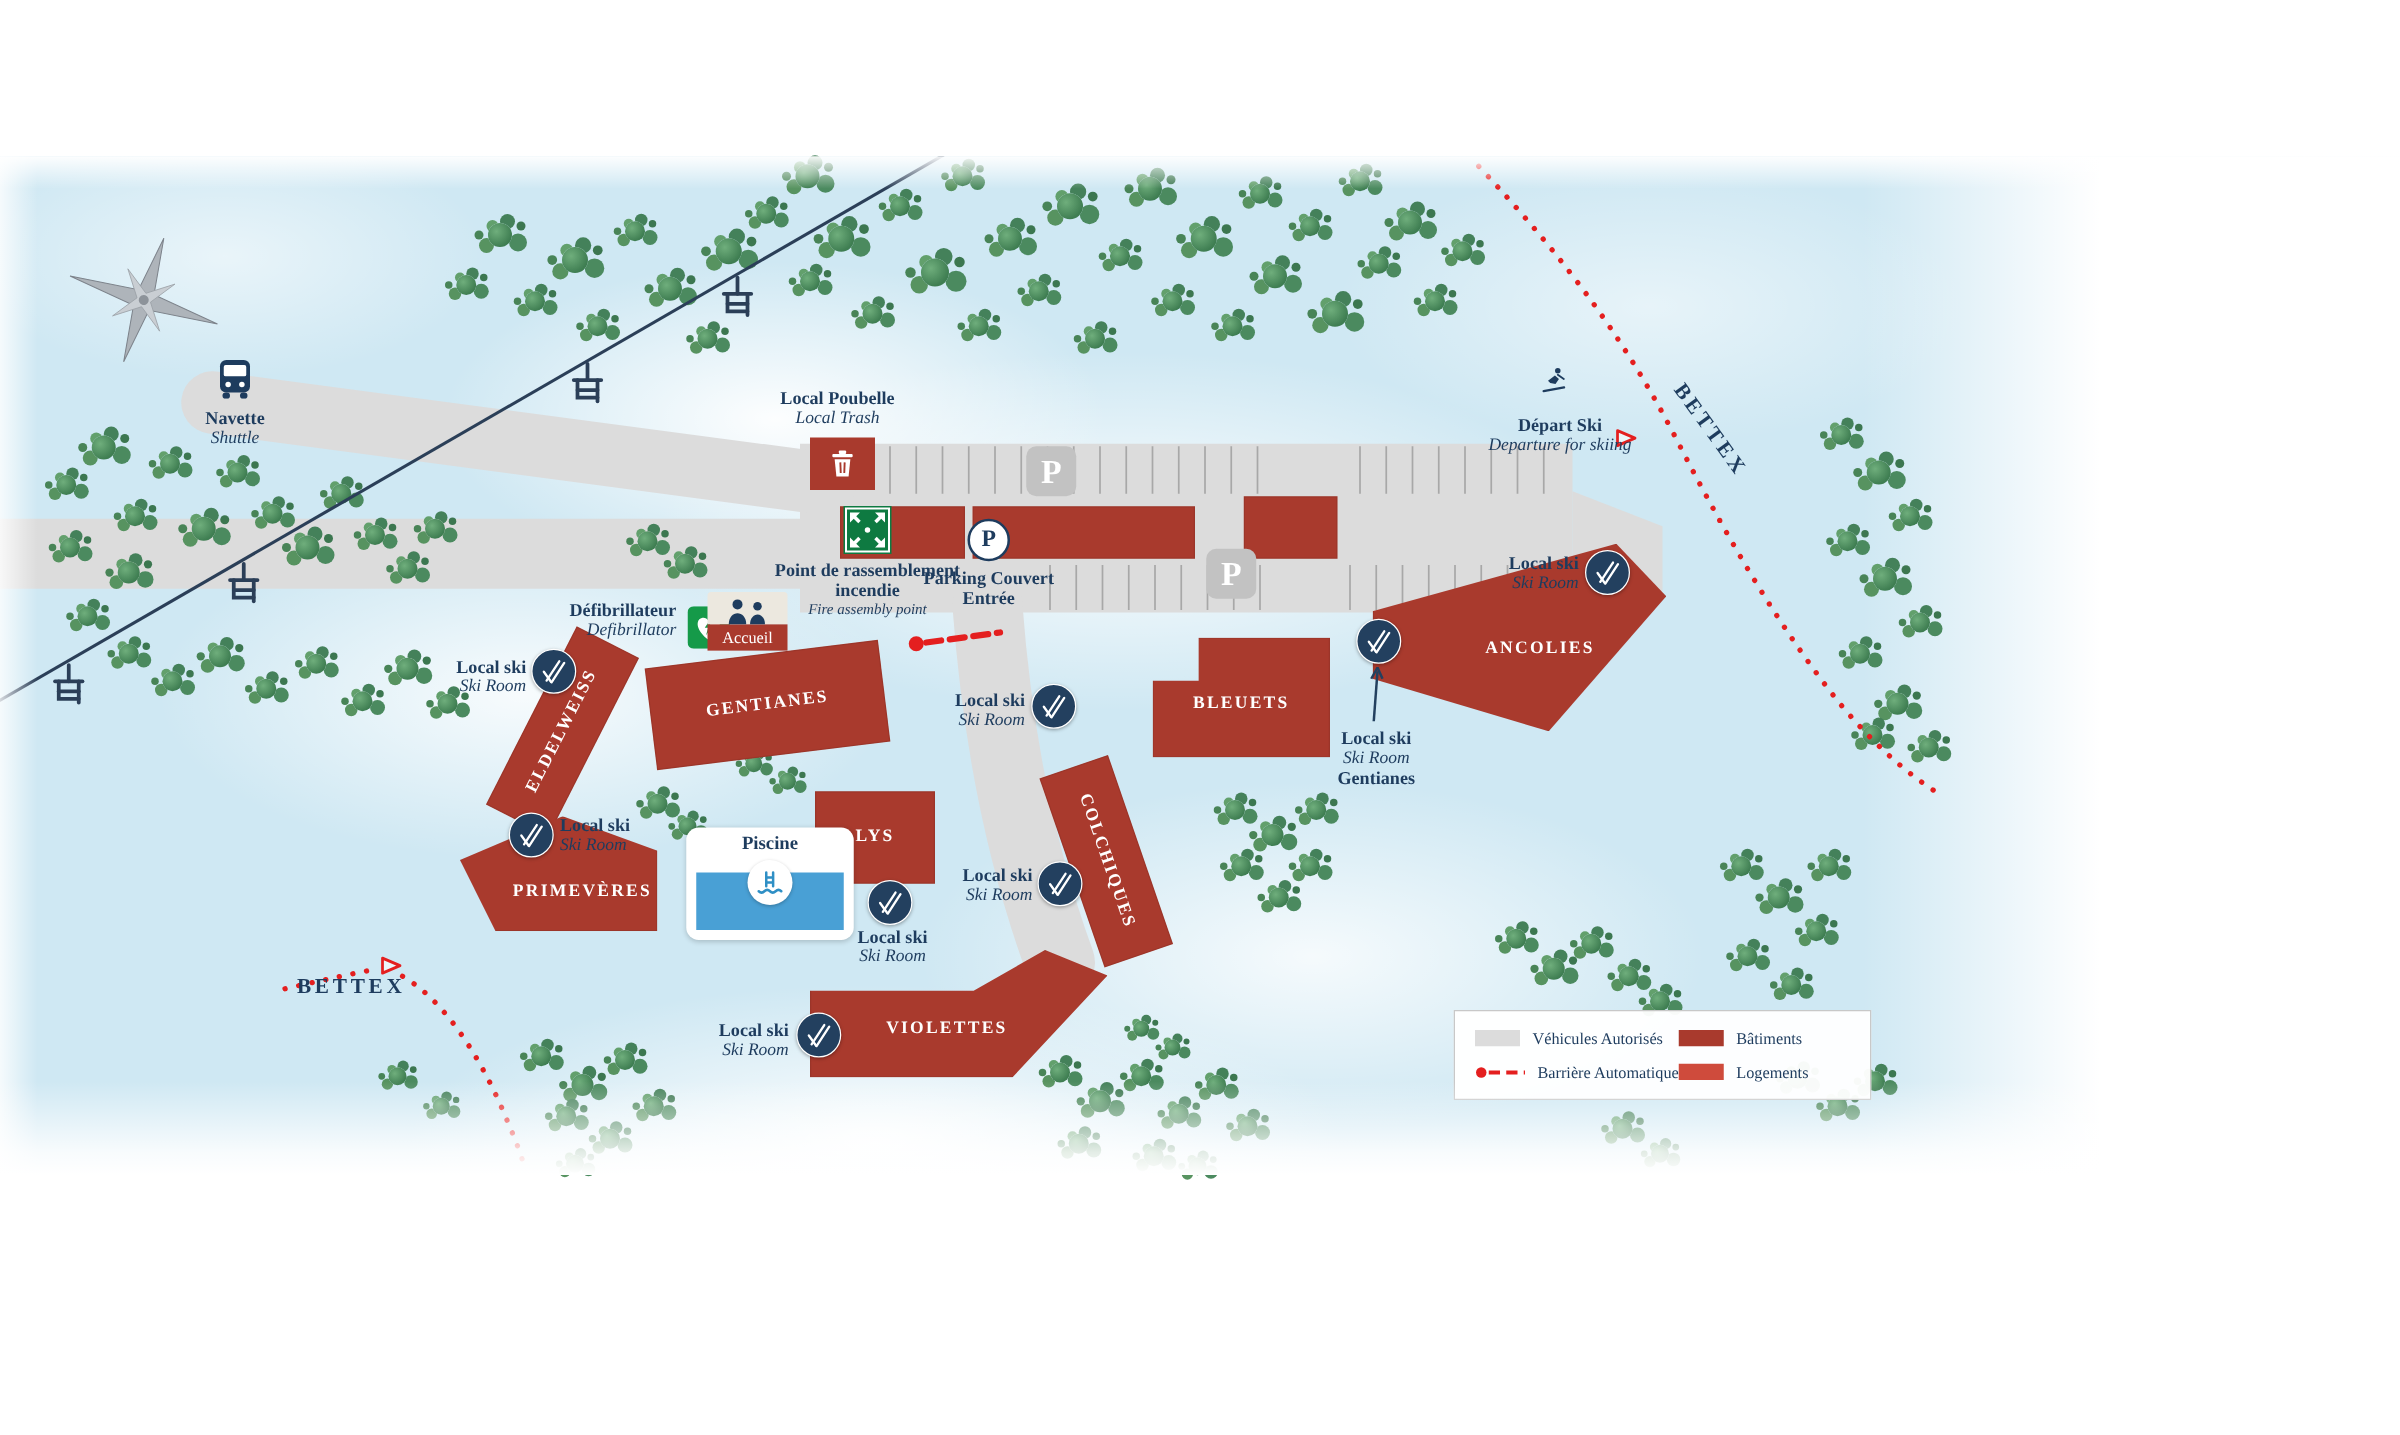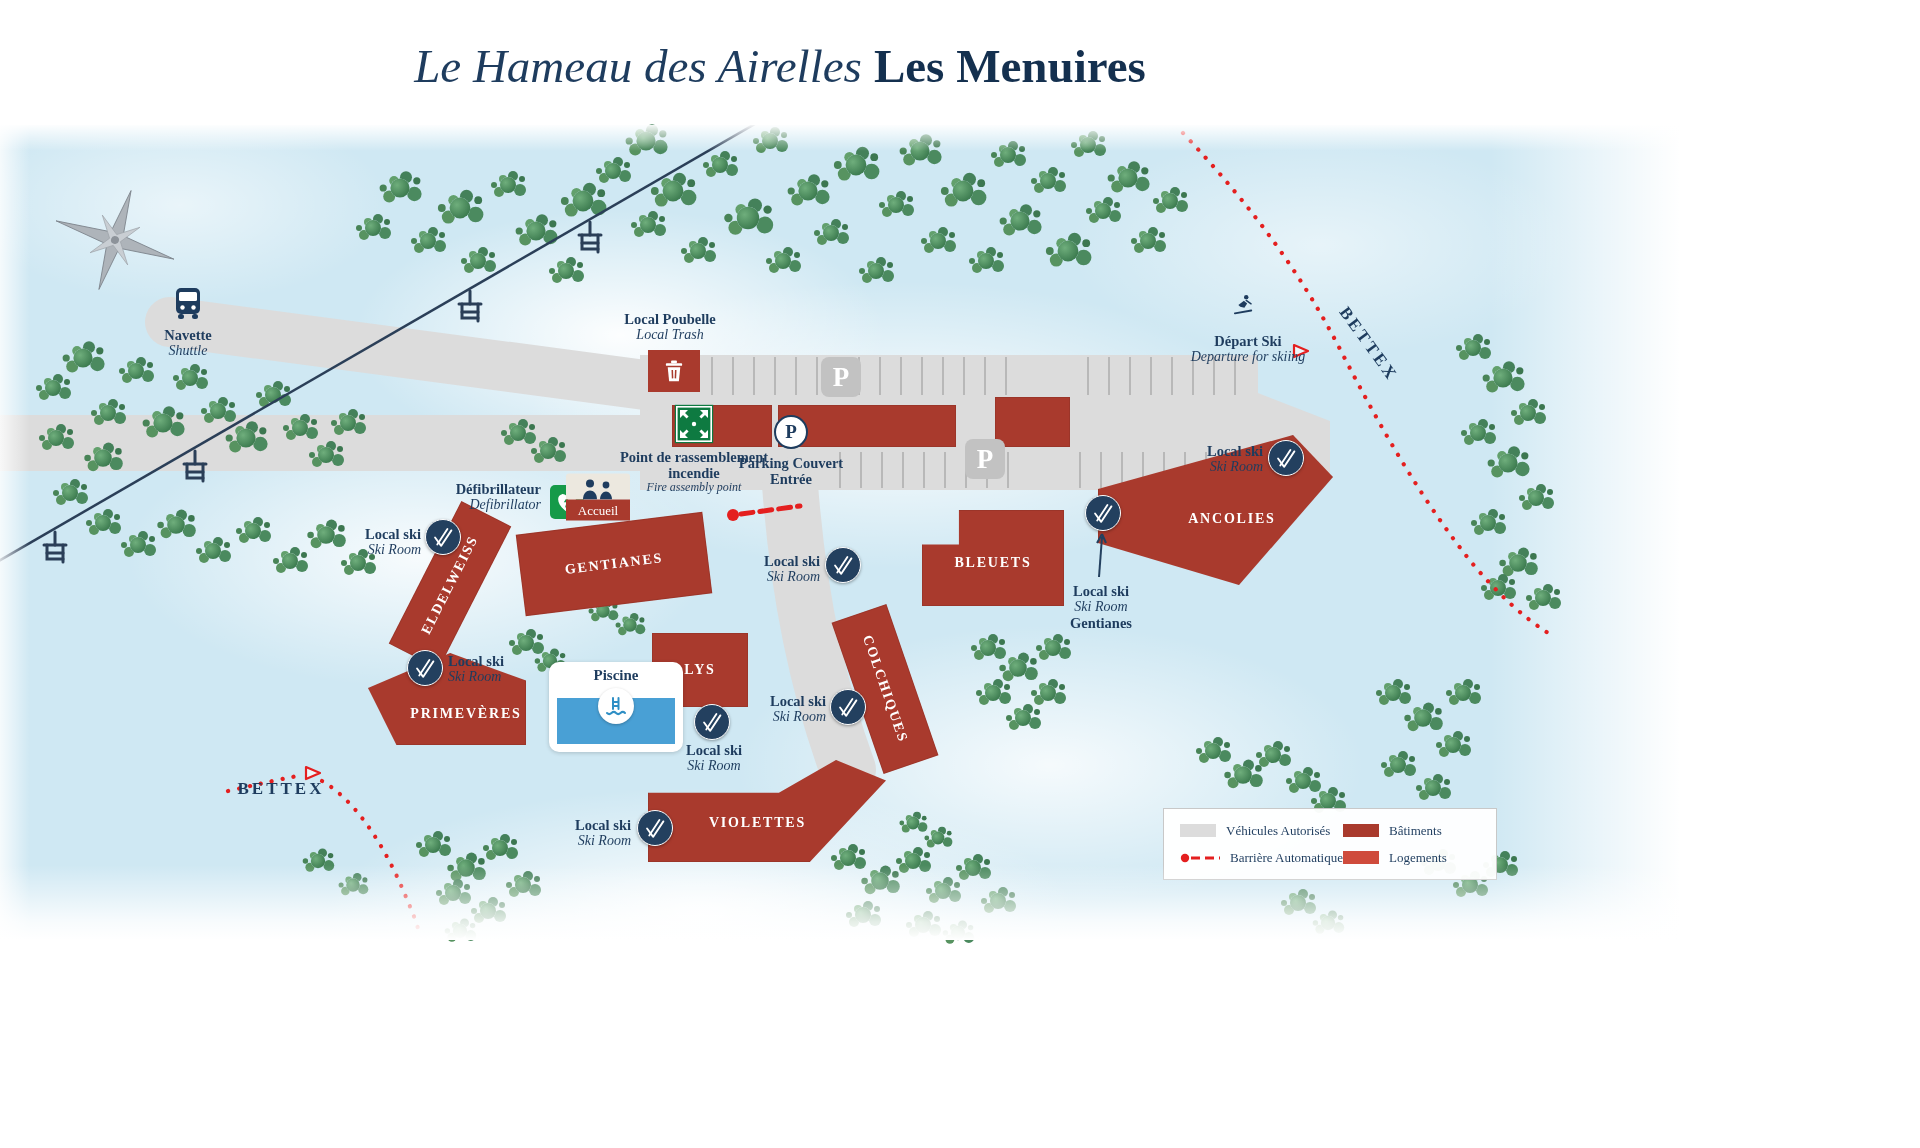--- a/index.html
+++ b/index.html
@@ -71,25 +71,20 @@
   .legend{position:absolute;left:1163px;top:683px;width:334px;height:72px;background:rgba(255,255,255,.96);
           border:1px solid #c8c8c8;z-index:6;display:grid;grid-template-columns:1fr 1fr;align-content:center;
           row-gap:11px;padding:0 16px;box-sizing:border-box;}
   .legend-item{display:flex;align-items:center;gap:10px;font-size:13px;color:#1e3c5e;white-space:nowrap;}
   .swatch{width:36px;height:13px;display:inline-block;flex:none;}
 </style>
 </head>
 <body>
 
 <div class="page">
-  <div class="header">
-    <h1 class="title" style="margin:0;font-weight:normal;">
-      <span class="t-italic">Le Hameau des Airelles</span><span class="t-bold">Les Menuires</span>
-    </h1>
-  </div>
 
   <div id="map">
 
     <svg id="base-svg" class="layer" width="1920" height="815" viewBox="0 0 1920 815">
       <defs>
         <g id="chairlift" stroke="#2b3f58" stroke-width="3" fill="none" stroke-linecap="round">
           <path d="M0,0 L0,13"></path>
             <path d="M-11,13 L11,13"></path>
           <path d="M-8,13 L-8,27 L8,27"></path>
             <path d="M8,13 L8,30"></path>

